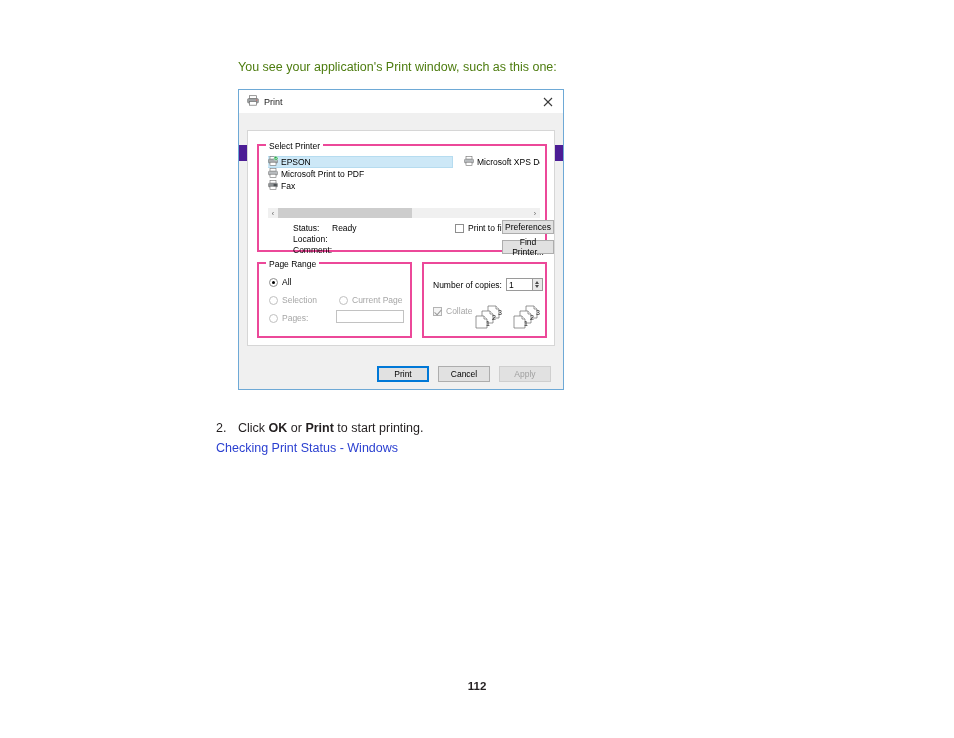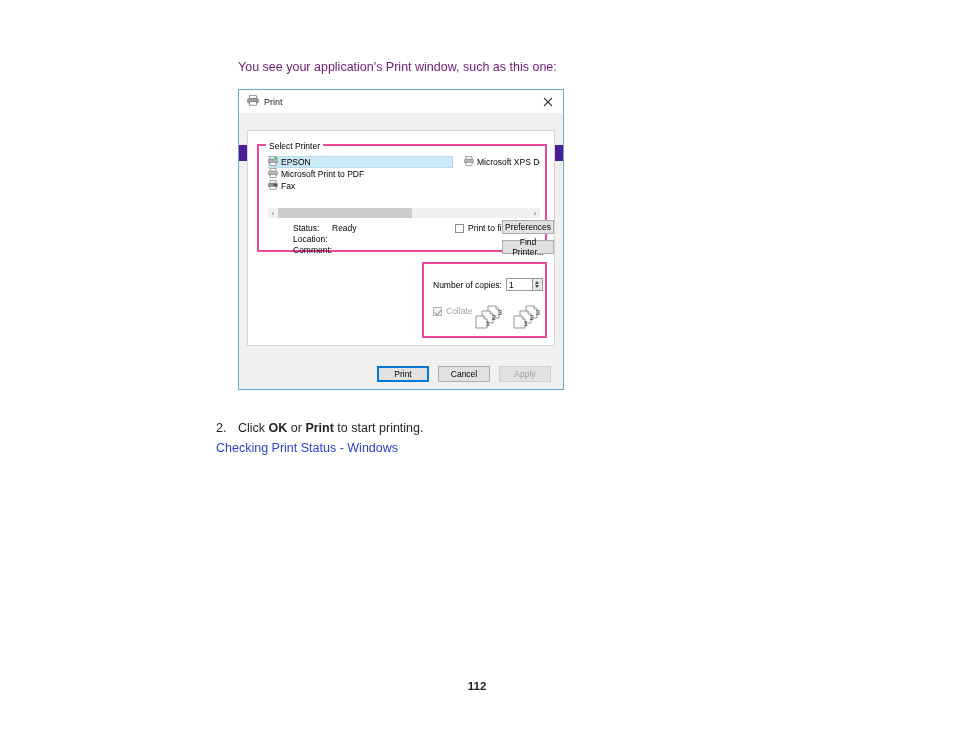--- a/index.html
+++ b/index.html
@@ -15,21 +15,21 @@
     color: #000000;
     overflow: hidden;
   }
 
   
   .intro-line {
     position: absolute;
     left: 238px;
     top: 60px;
     font-size: 12.5px;
-    color: #701a75;
+    color: #4d7c0f;
     white-space: nowrap;
   }
 
   .steps {
     position: absolute;
     left: 216px;
     top: 421px;
     width: 600px;
     font-size: 12.5px;
     color: #231f20;
@@ -585,20 +585,41 @@
 
       <div class="print-to-file">
         <span class="chk"></span>
         <span><span class="nou">Print to file</span></span>
       </div>
 
       <div class="btn" id="btn-preferences">Preferences</div>
       <div class="btn" id="btn-find-printer">Find Printer...</div>
     </div>
 
+    <div class="group" id="grp-page-range">
+      <span class="group-title">Page Range</span>
+
+      <div class="radio-row" id="rad-all">
+        <span class="rad on"></span>
+        <span>All</span>
+      </div>
+      <div class="radio-row" id="rad-sel">
+        <span class="rad dim"></span>
+        <span class="dimtext">Selection</span>
+      </div>
+      <div class="radio-row" id="rad-cur">
+        <span class="rad dim"></span>
+        <span class="dimtext">Current Page</span>
+      </div>
+      <div class="radio-row" id="rad-pages">
+        <span class="rad dim"></span>
+        <span class="dimtext">Pages:</span>
+      </div>
+      <div class="pages-input"></div>
+    </div>
 
     <div class="group" id="grp-copies">
       <div class="copies-row">
         <span>Number of copies:</span>
         <span class="spin-wrap">
           <span class="spin-input">1</span>
           <span class="spin-btns">
             <span class="ar up"></span>
             <span class="ar dn"></span>
           </span>

